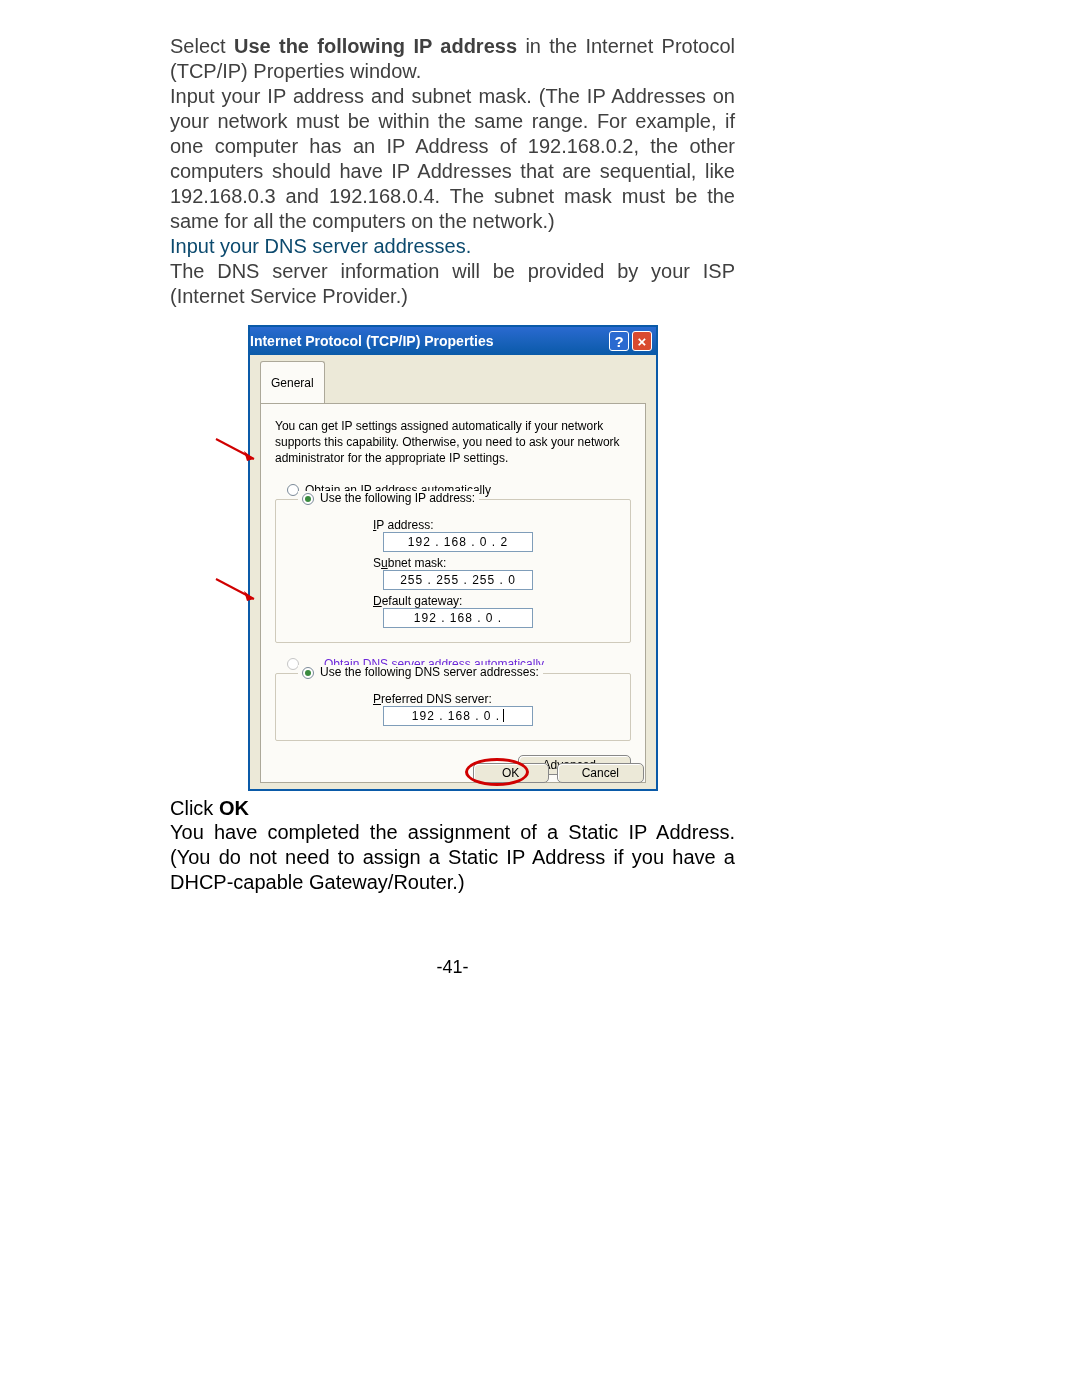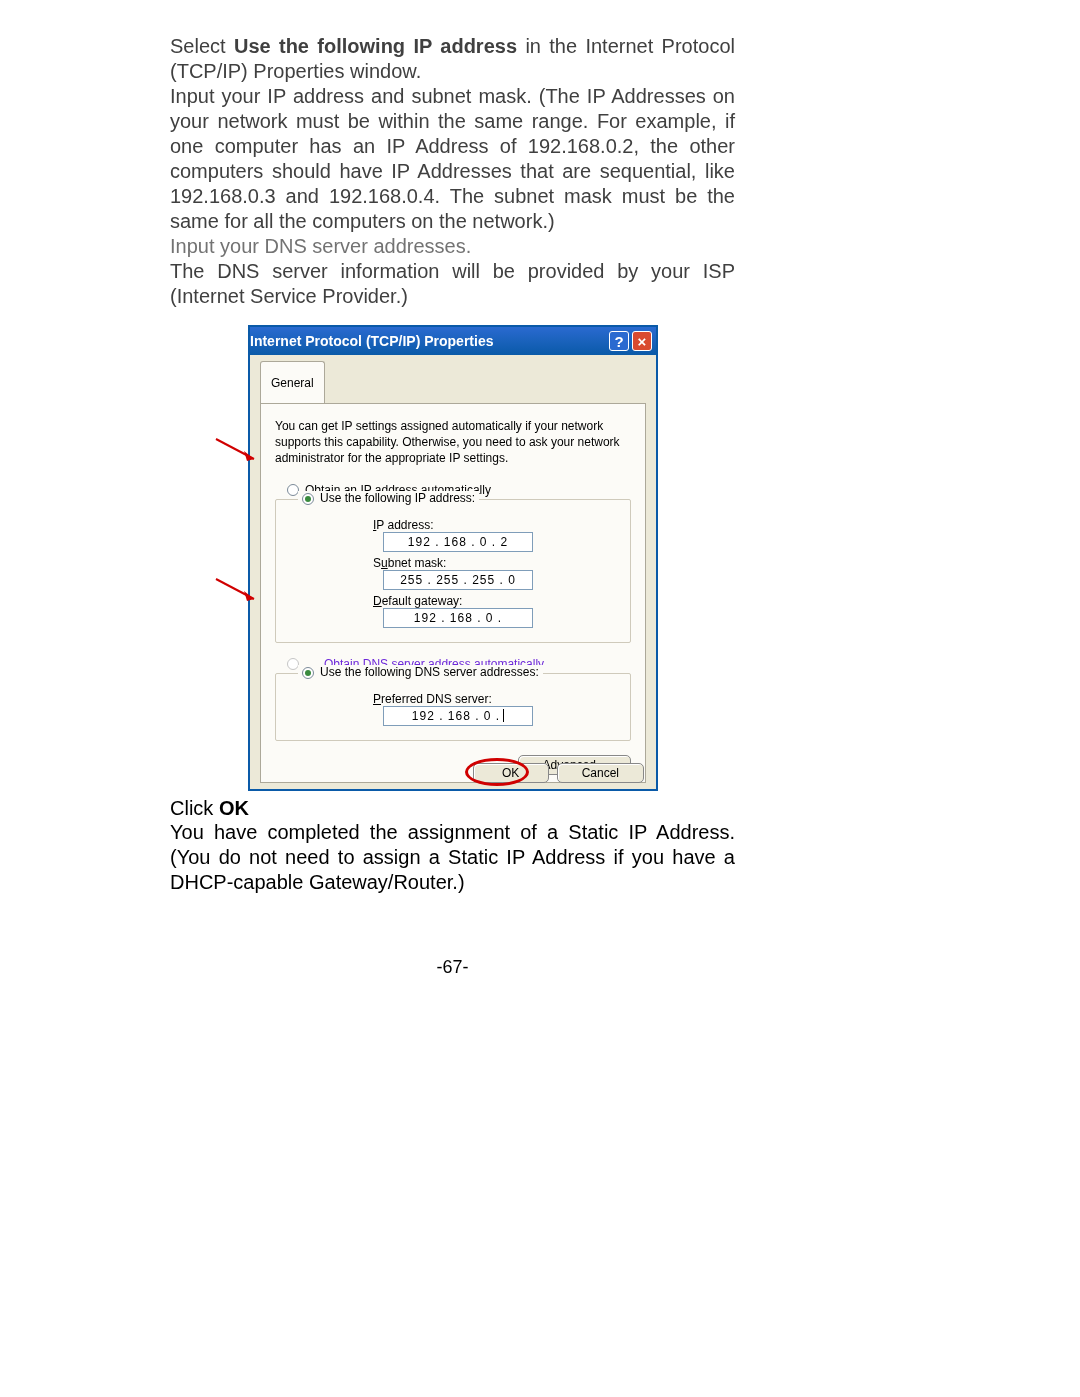--- a/index.html
+++ b/index.html
@@ -16,21 +16,21 @@
     top: 34px;
     width: 565px;
   }
   .body-text {
     font-size: 20px;
     color: #404040;
     line-height: 1.25;
     text-align: justify;
   }
   .body-text .bold { font-weight: bold; }
-  .red-text { color: #737373; font-size: 20px; line-height: 1.25; }
+  .red-text { color: #0c4a6e; font-size: 20px; line-height: 1.25; }
   .click-ok { font-size: 20px; margin-top: 6px; }
   .click-ok .bold { font-weight: bold; }
   .after-image-txt { font-size: 20px; line-height: 1.25; text-align: justify; }
   .page-number { text-align: center; font-size: 18px; margin-top: 62px; }
 
   
   .dialog-wrap {
     position: relative;
     margin: 16px 0 0 78px;
     width: 410px;
@@ -247,14 +247,14 @@
           <polygon points="40,22 30,14 33,24" fill="#d00000"></polygon>
         </svg>
     </div>
   </div>
 
   <p class="click-ok">
     <span>Click </span><span class="bold">OK</span>
   </p>
   <p class="after-image-txt">You have completed the assignment of a Static IP Address.   (You do not need to assign a Static IP Address if you have a DHCP-capable Gateway/Router.)</p>
 
-  <p class="page-number">-67-</p>
+  <p class="page-number">-41-</p>
 </div>
 
 </body></html>

